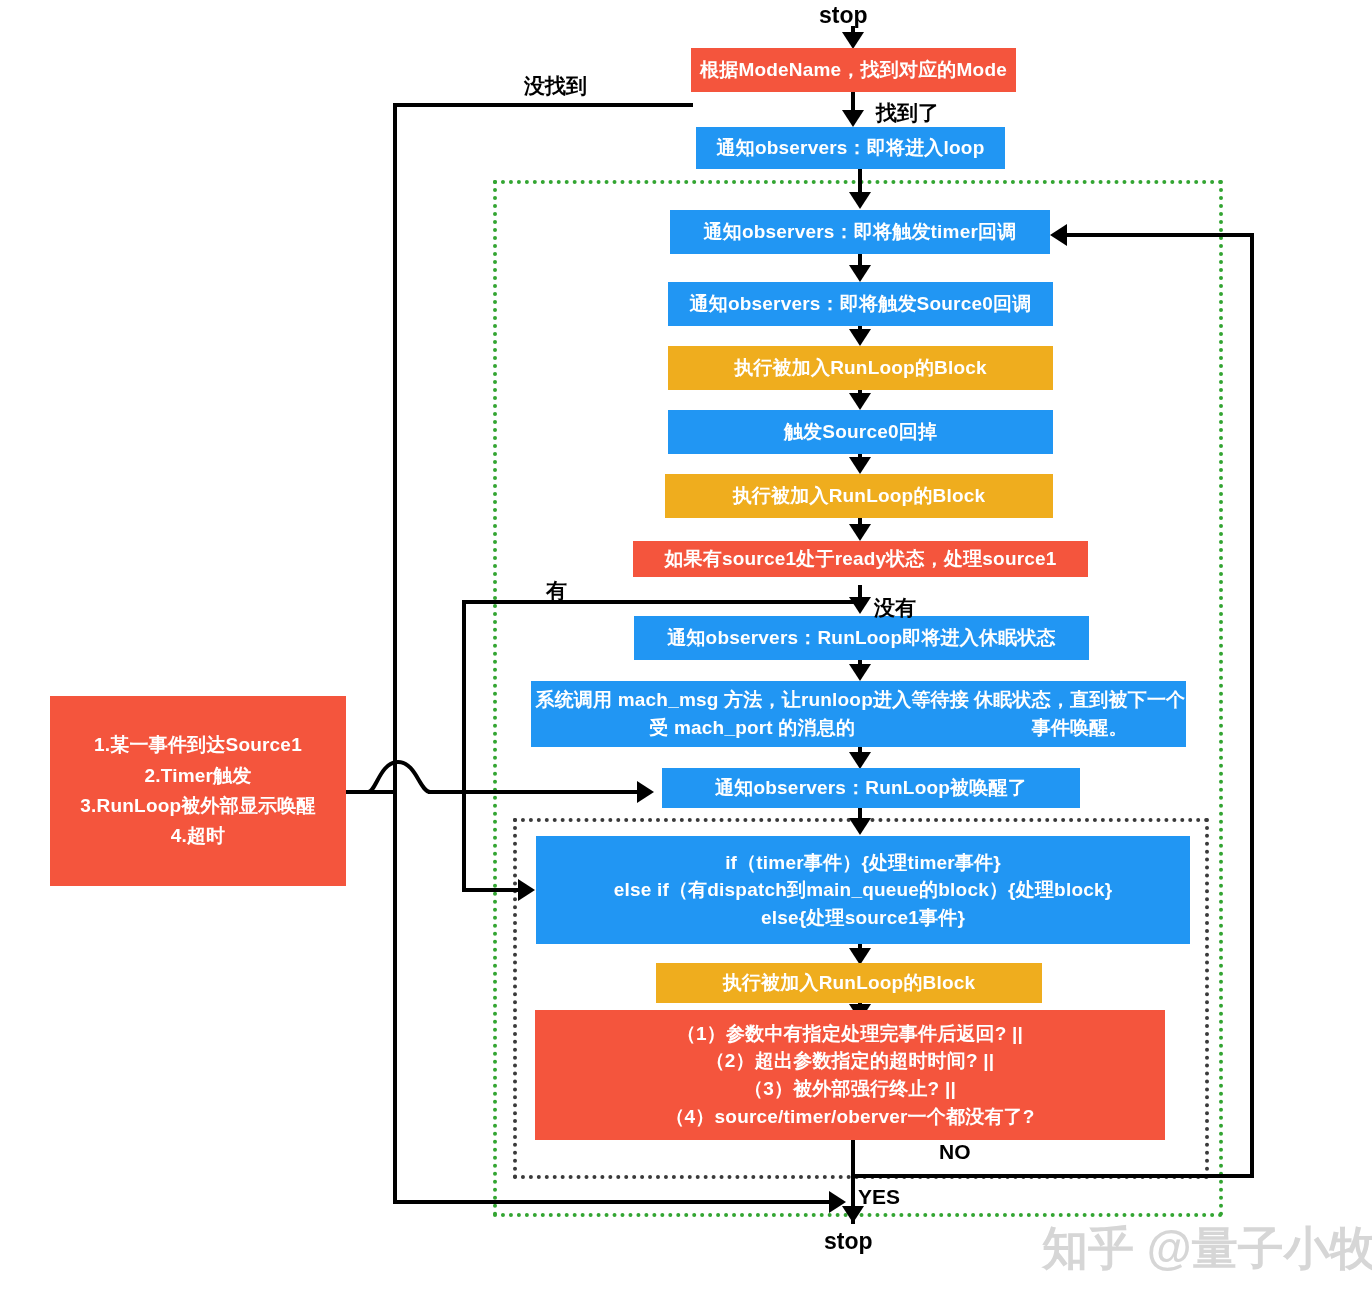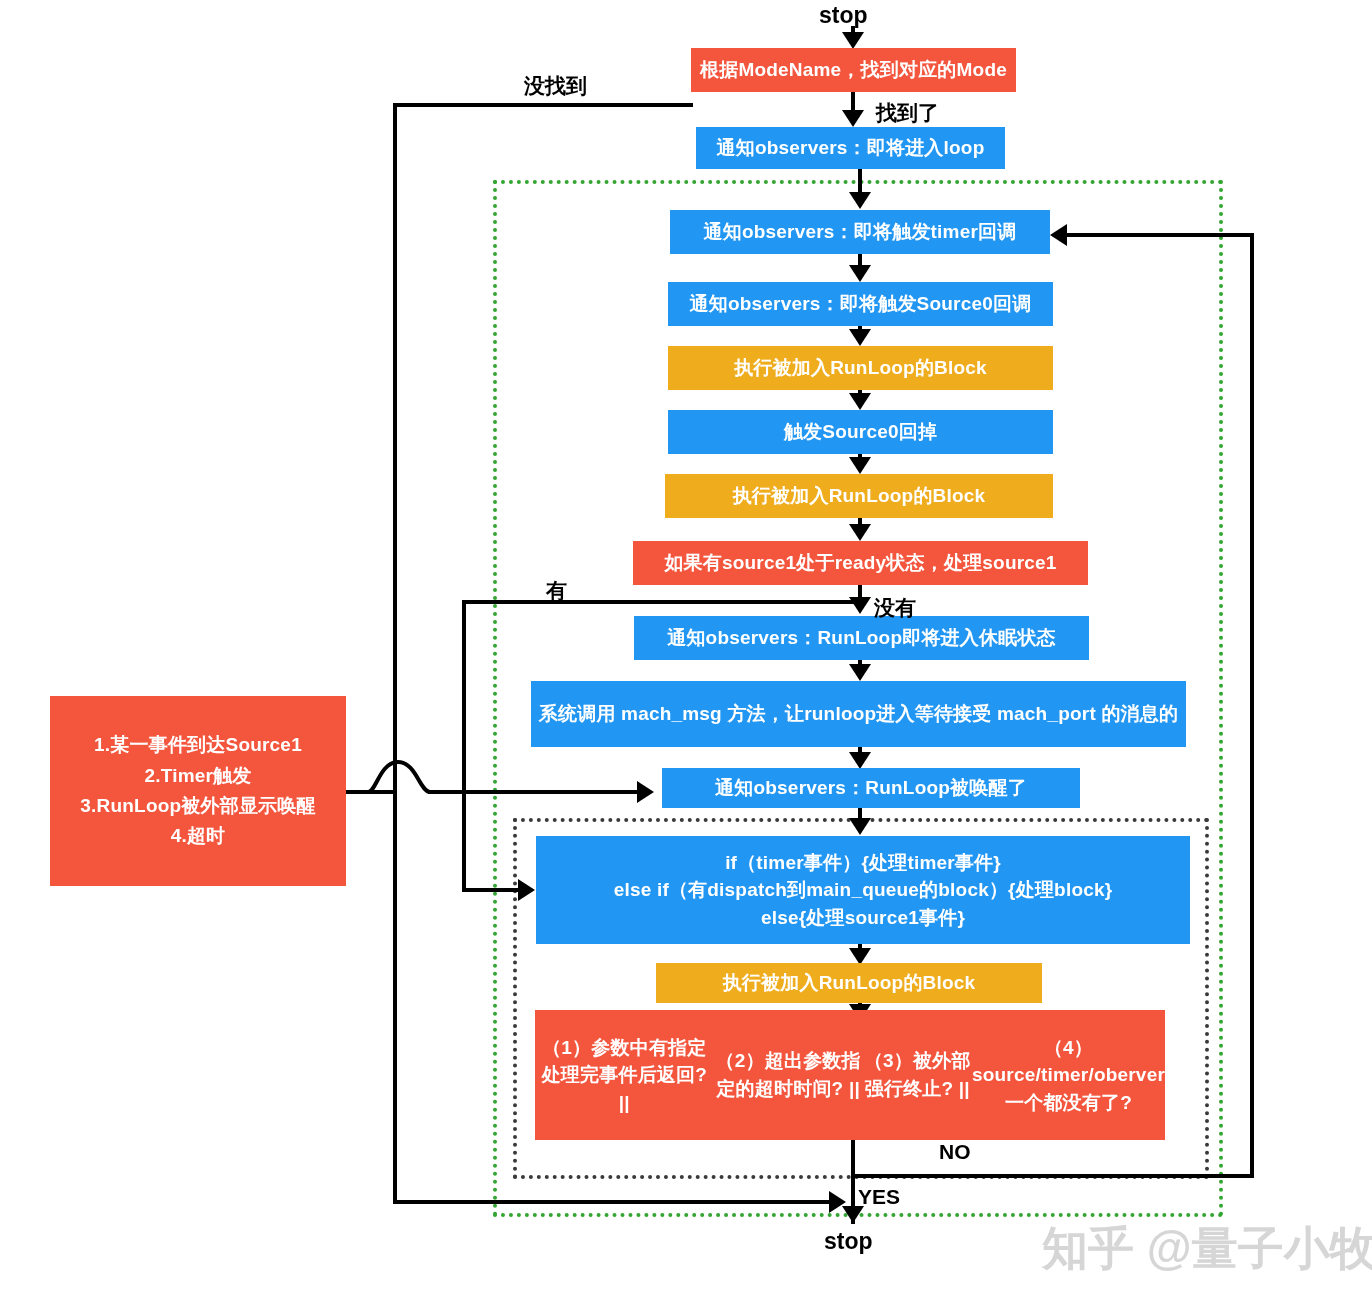--- a/index.html
+++ b/index.html
@@ -69,47 +69,48 @@
   </div>
 
   <div class="box blue" style="left:668px;top:410px;width:385px;height:44px;font-size:19px;">
     <span>触发Source0回掉</span>
   </div>
 
   <div class="box orange" style="left:665px;top:474px;width:388px;height:44px;font-size:19px;">
     <span>执行被加入RunLoop的Block</span>
   </div>
 
-  <div class="box red" style="left:633px;top:541px;width:455px;height:44px;font-size:19px;">
+  <div class="box red" style="left:633px;top:541px;width:455px;height:36px;font-size:19px;">
     <span>如果有source1处于ready状态，处理source1</span>
   </div>
 
   <div class="box blue" style="left:634px;top:616px;width:455px;height:44px;font-size:19px;">
     <span>通知observers：RunLoop即将进入休眠状态</span>
   </div>
 
   <div class="box blue" style="left:531px;top:681px;width:655px;height:66px;font-size:19px;flex-direction:row;">
     <span>系统调用 mach_msg 方法，让runloop进入等待接受 mach_port 的消息的</span>
+    <span>休眠状态，直到被下一个事件唤醒。</span>
   </div>
 
   <div class="box blue" style="left:662px;top:768px;width:418px;height:40px;font-size:19px;">
     <span>通知observers：RunLoop被唤醒了</span>
   </div>
 
   <div class="box blue" style="left:536px;top:836px;width:654px;height:108px;font-size:19px;flex-direction:column;">
     <span>if（timer事件）{处理timer事件}</span>
     <span>else if（有dispatch到main_queue的block）{处理block}</span>
     <span>else{处理source1事件}</span>
   </div>
 
   <div class="box orange" style="left:656px;top:963px;width:386px;height:40px;font-size:19px;">
     <span>执行被加入RunLoop的Block</span>
   </div>
 
-  <div class="box red" style="left:535px;top:1010px;width:630px;height:130px;font-size:19px;flex-direction:row;">
+  <div class="box red" style="left:535px;top:1010px;width:630px;height:130px;font-size:19px;flex-direction:column;">
     <span>（1）参数中有指定处理完事件后返回? ||</span>
     <span>（2）超出参数指定的超时时间? ||</span>
     <span>（3）被外部强行终止? ||</span>
     <span>（4）source/timer/oberver一个都没有了?</span>
   </div>
 
   <div class="box red" style="left:50px;top:696px;width:296px;height:190px;font-size:19px;flex-direction:column;line-height:1.6;">
     <span>1.某一事件到达Source1</span>
     <span>2.Timer触发</span>
     <span>3.RunLoop被外部显示唤醒</span>

